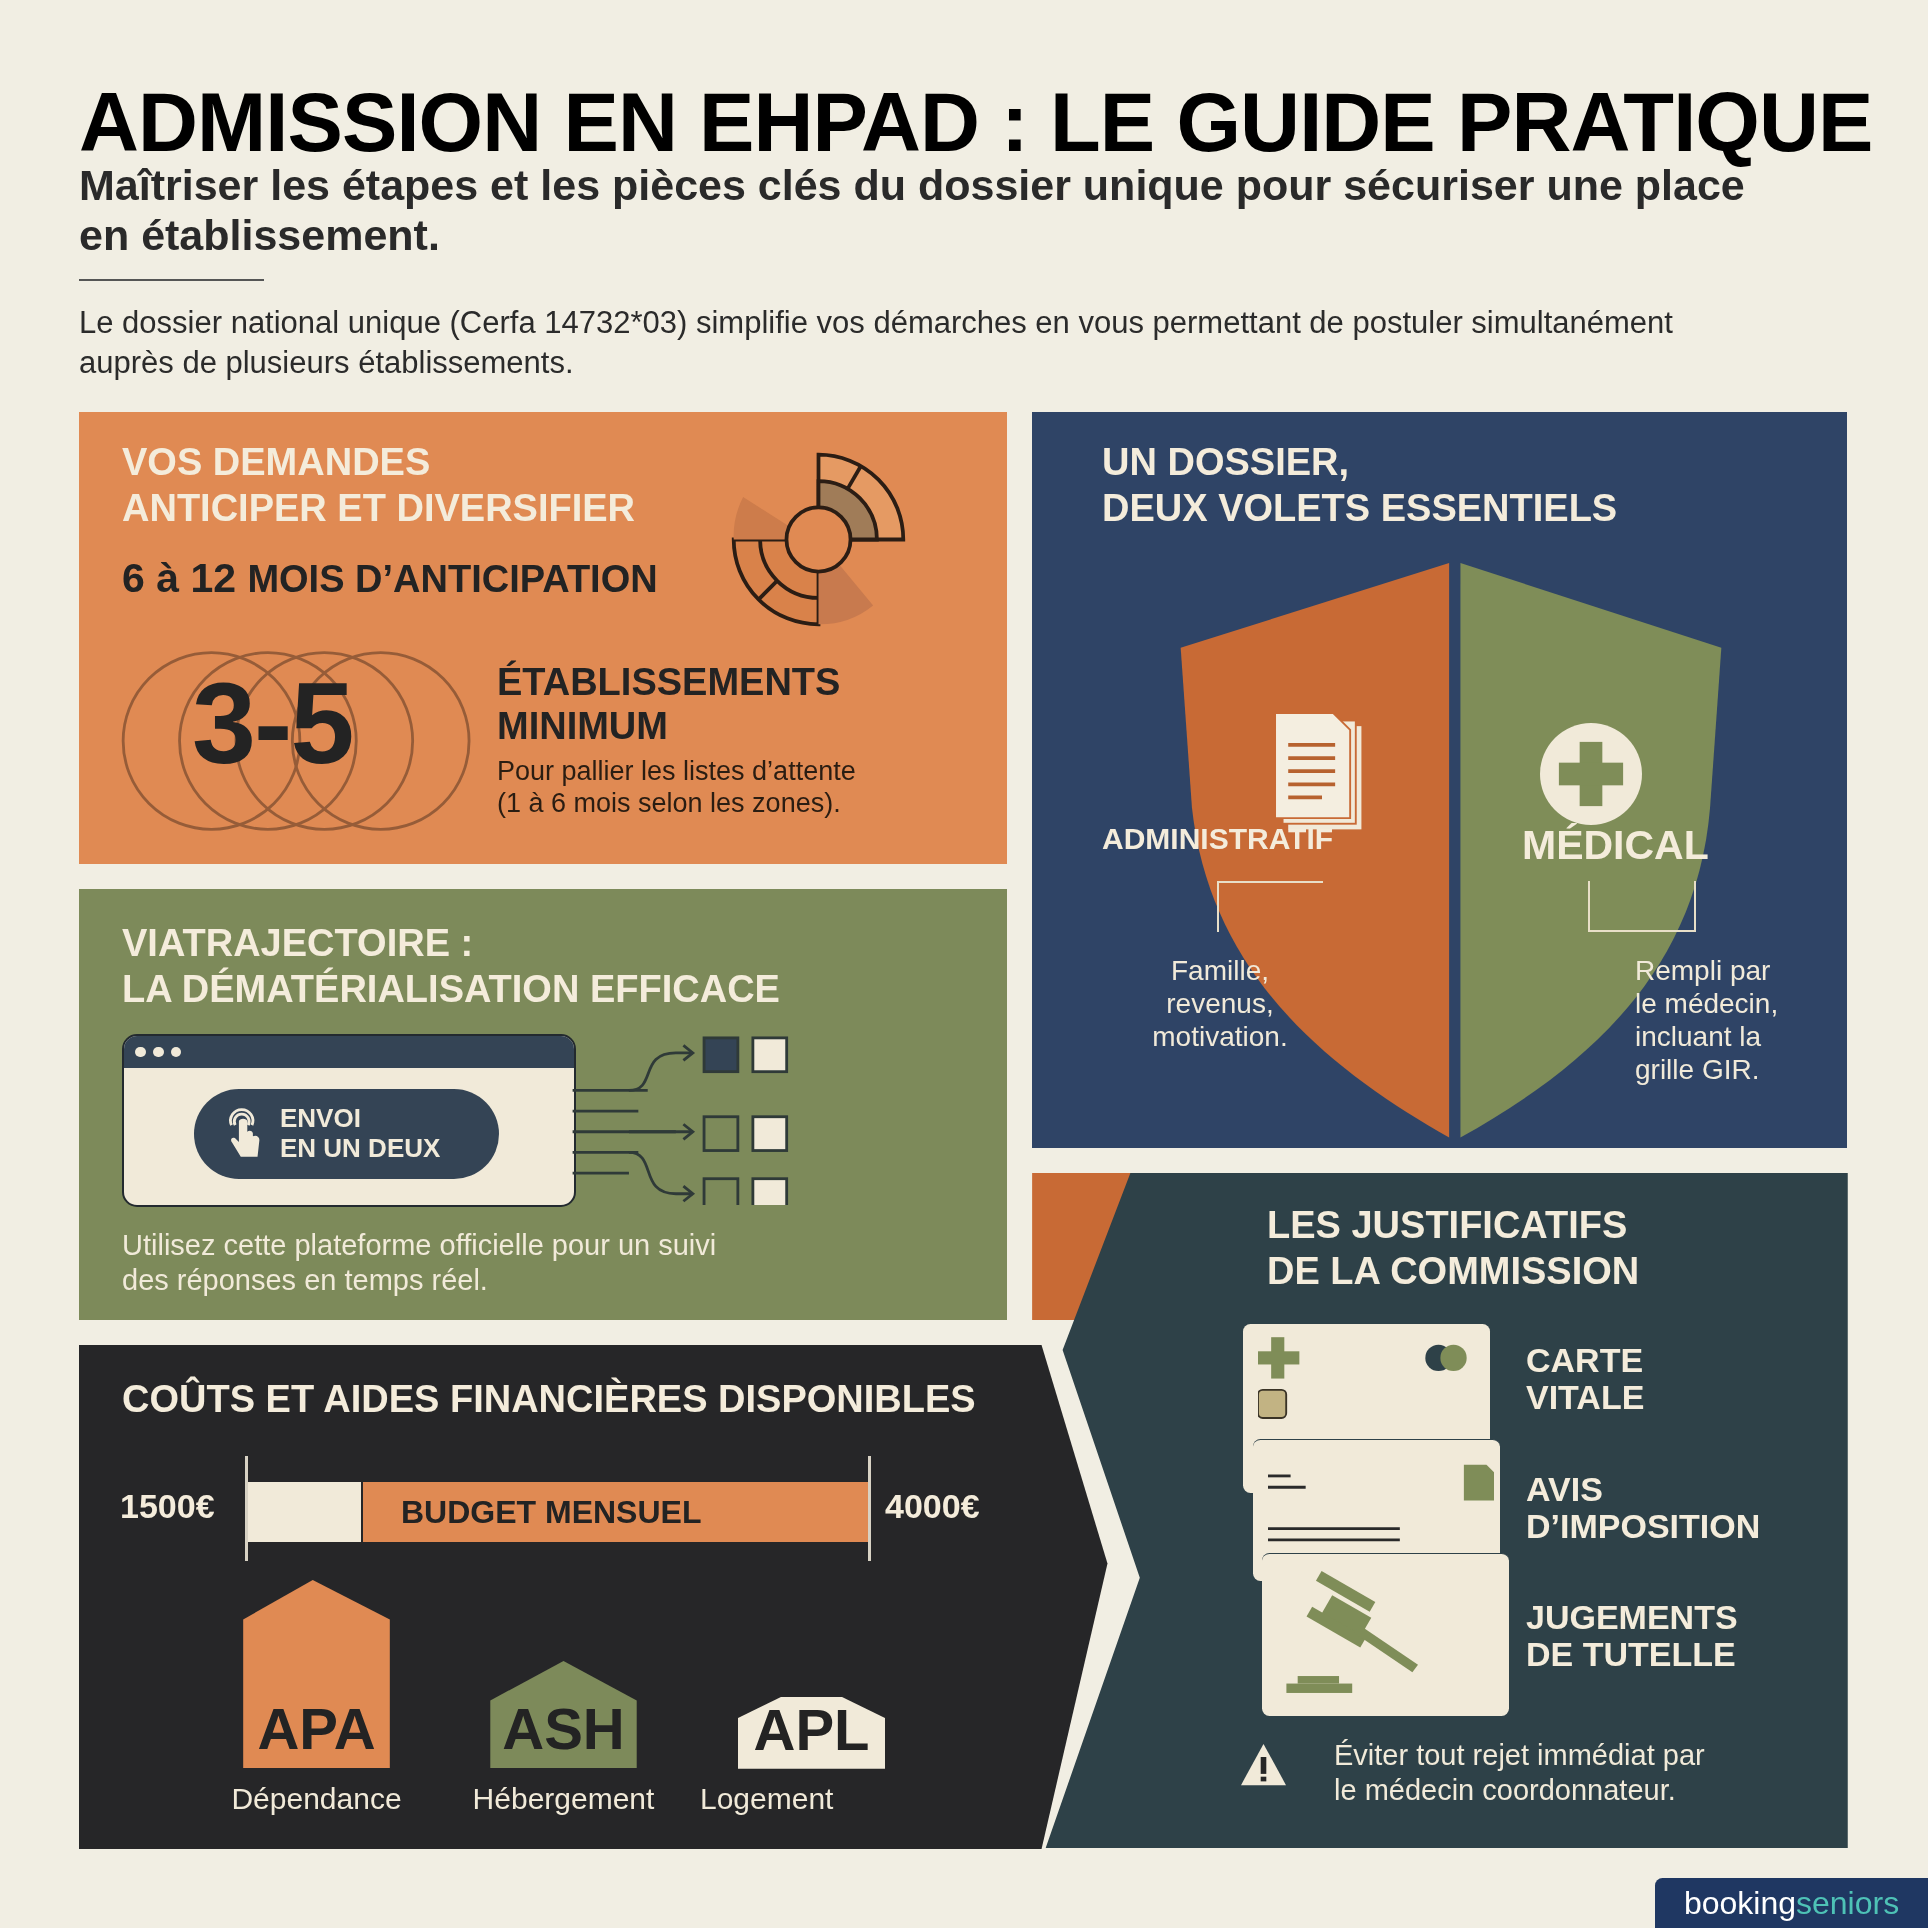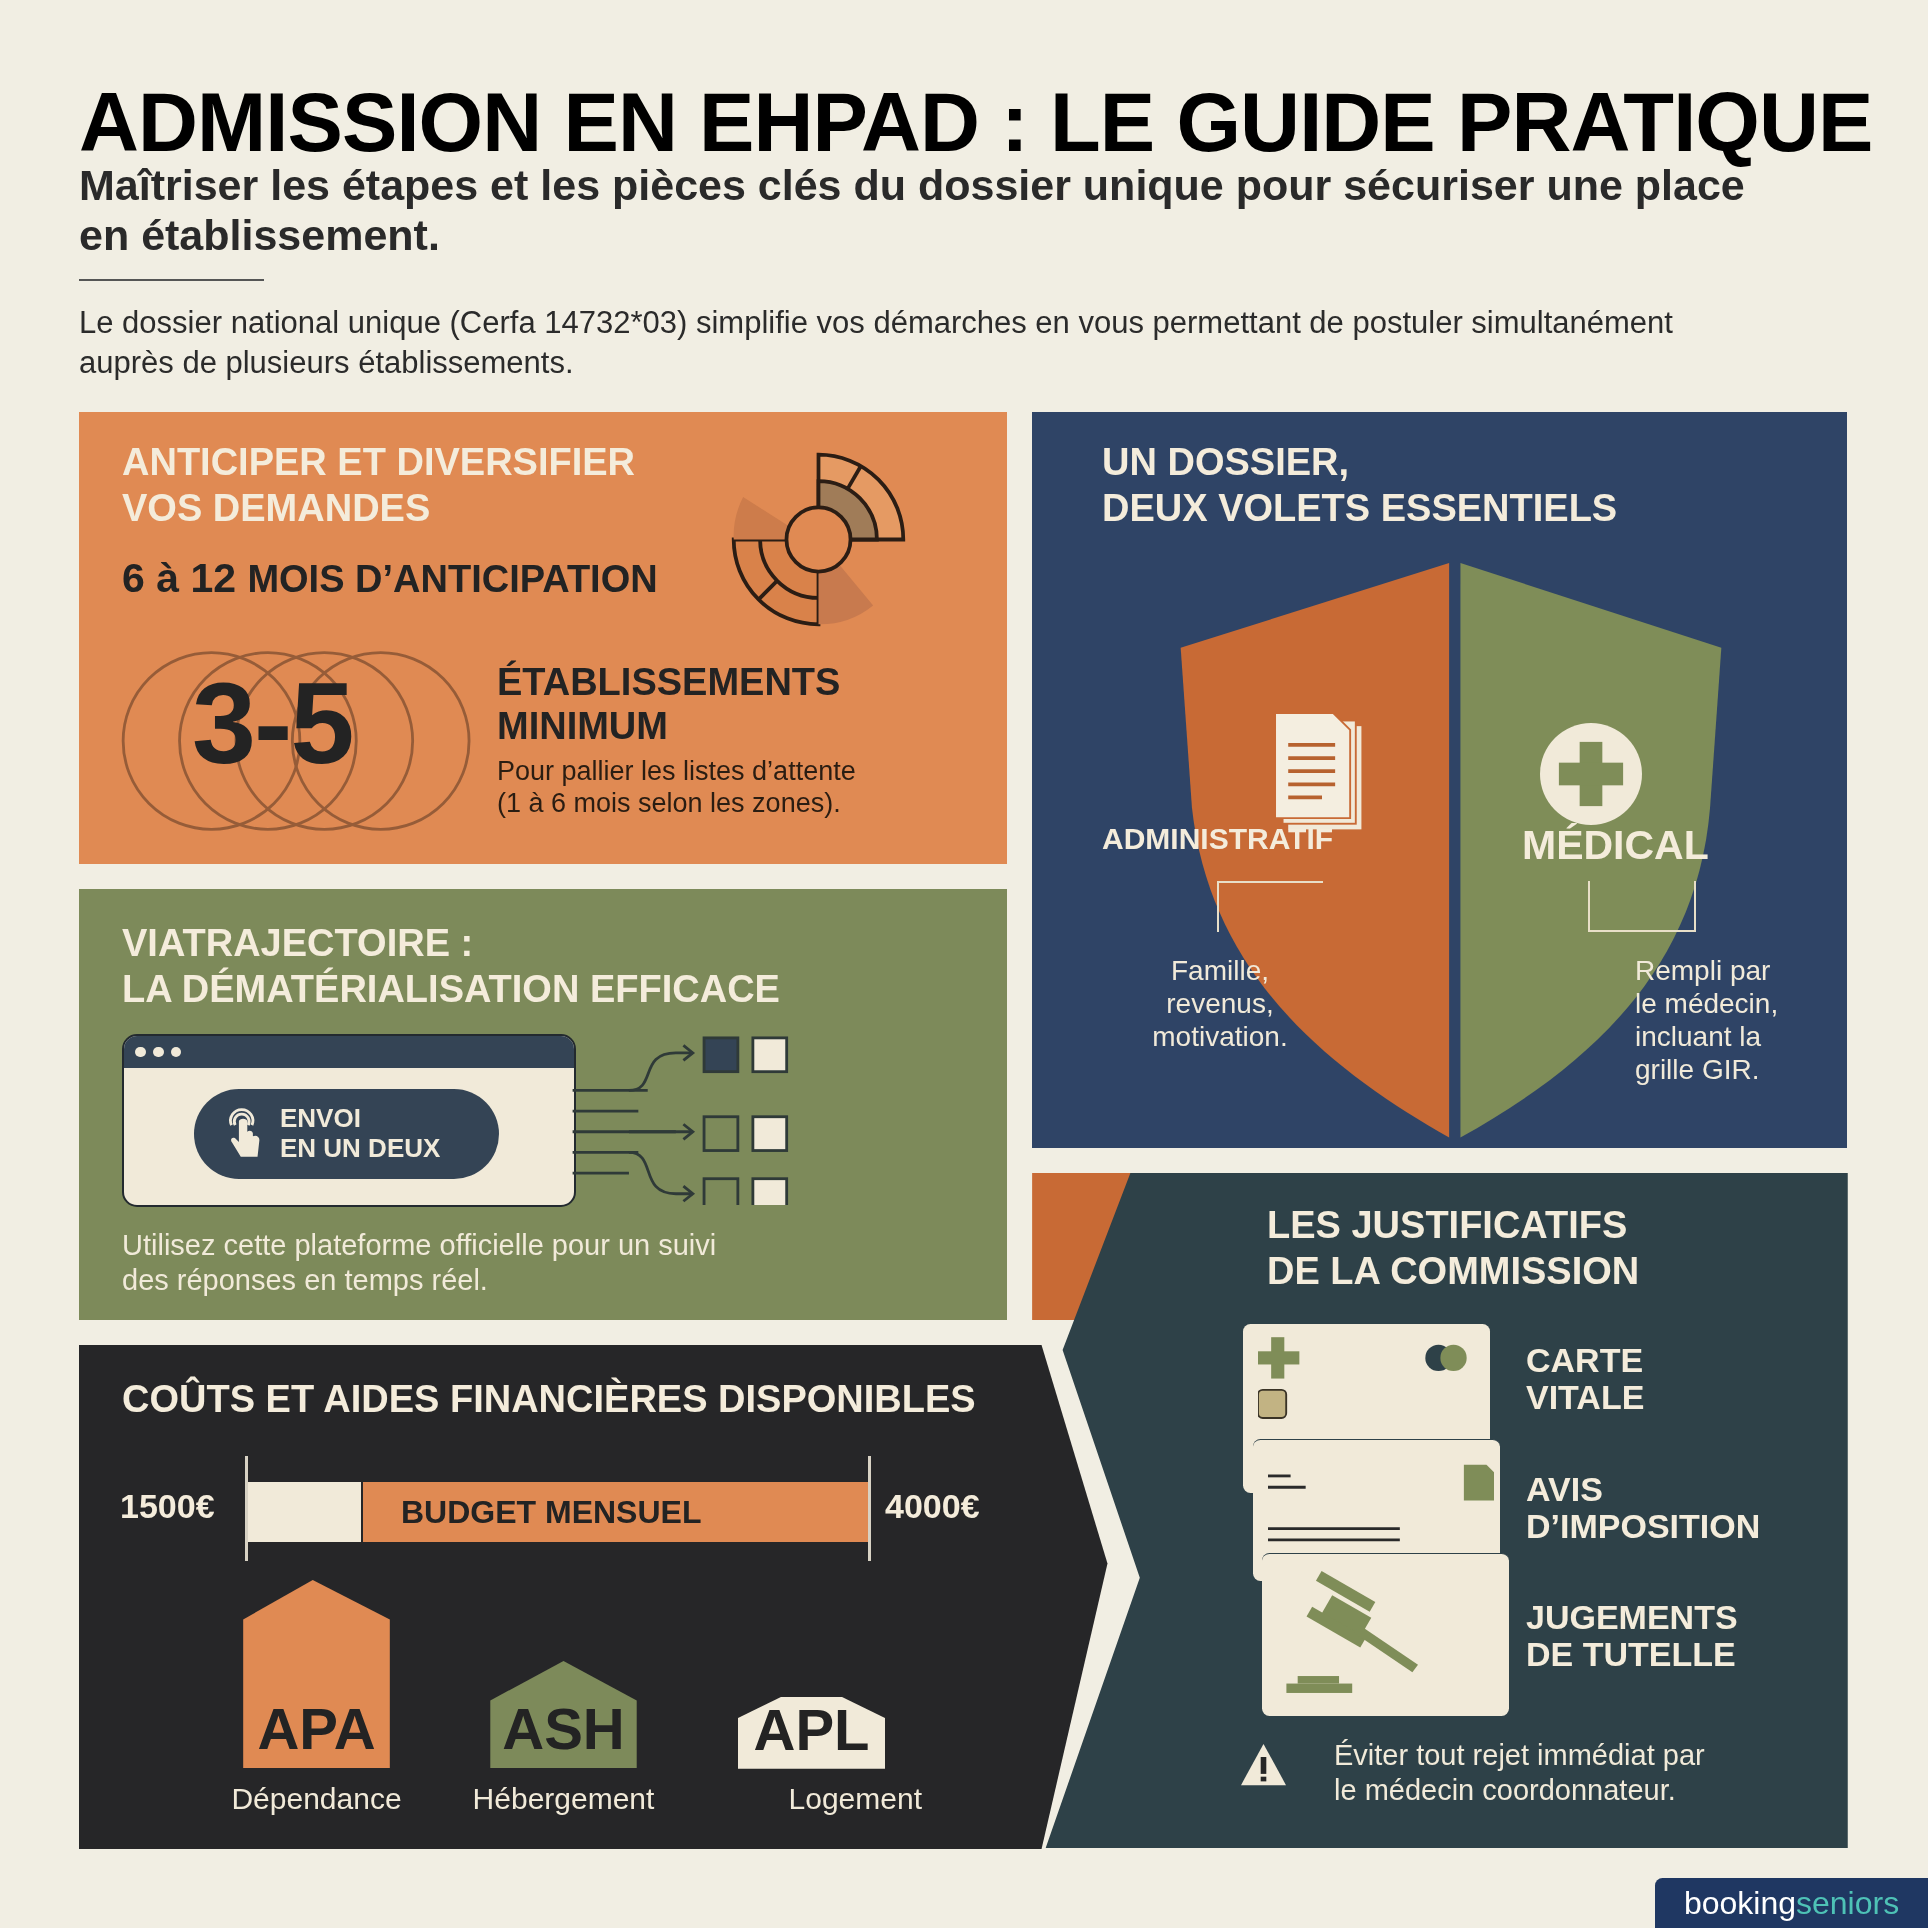--- a/index.html
+++ b/index.html
@@ -21,22 +21,22 @@
 </head>
 <body>
 
 <div class="abs title">ADMISSION EN EHPAD : LE GUIDE PRATIQUE</div>
 <div class="abs subtitle">Maîtriser les étapes et les pièces clés du dossier unique pour sécuriser une place en établissement.</div>
 <div class="abs divider"></div>
 <div class="abs intro">Le dossier national unique (Cerfa 14732*03) simplifie vos démarches en vous permettant de postuler simultanément auprès de plusieurs établissements.</div>
 
 <div class="panel p-orange">
   <div class="abs h-light" style="left:43px;top:28px;font-size:38px;">
+    <div>VOS DEMANDES</div>
     <div>ANTICIPER ET DIVERSIFIER</div>
-    <div>VOS DEMANDES</div>
   </div>
   <div class="abs h-dark" style="left:43px;top:143px;font-size:41px;white-space:nowrap;">
     <span>6 à 12</span>
     <span style="font-size:38px;">MOIS D’ANTICIPATION</span>
   </div>
 
   <div class="abs" style="left:650px;top:38px;width:179px;height:179px;">
     <svg width="179" height="179" viewBox="-95 -95 190 190">
       <path d="M0,-90 A90,90 0 0 1 90,0 L0,0 Z" fill="#e59a63" stroke="#2b1d14" stroke-width="4"></path>
       <path d="M0,-62 A62,62 0 0 1 62,0 L0,0 Z" fill="#a07c58" stroke="#2b1d14" stroke-width="4"></path>
@@ -214,21 +214,21 @@
     <div class="abs h-dark" style="left:0;width:147px;bottom:5.6px;text-align:center;font-size:58px;">ASH</div>
   </div>
   <div class="abs txt-light" style="left:362px;top:437px;width:245px;text-align:center;font-size:30px;">Hébergement</div>
 
   <div class="abs" style="left:659px;top:352px;width:147px;height:72px;">
     <svg class="abs" width="147" height="72" viewBox="0 0 156 76">
         <path d="M0,22 L78,-16 L156,22 L156,76 L0,76 Z" fill="#f1ead9"></path>
       </svg>
     <div class="abs h-dark" style="left:0;width:147px;bottom:5.6px;text-align:center;font-size:58px;">APL</div>
   </div>
-  <div class="abs txt-light" style="left:621px;top:437px;width:222px;text-align:right;font-size:30px;">Logement</div>
+  <div class="abs txt-light" style="left:621px;top:437px;width:222px;text-align:left;font-size:30px;">Logement</div>
 </div>
 
 <div class="abs" style="left:1036px;top:1173px;width:812px;height:675px;">
   <svg class="abs" style="left:0;top:0;" width="812" height="675" viewBox="0 0 862 717">
     <path d="M100,0 L862,0 L862,717 L10,717 L110,430 L28,188 Z" fill="#2e4148"></path>
   </svg>
   <div class="abs h-light" style="left:205px;top:30px;margin-left:26px;">
     <div>LES JUSTIFICATIFS</div>
     <div>DE LA COMMISSION</div>
   </div>

